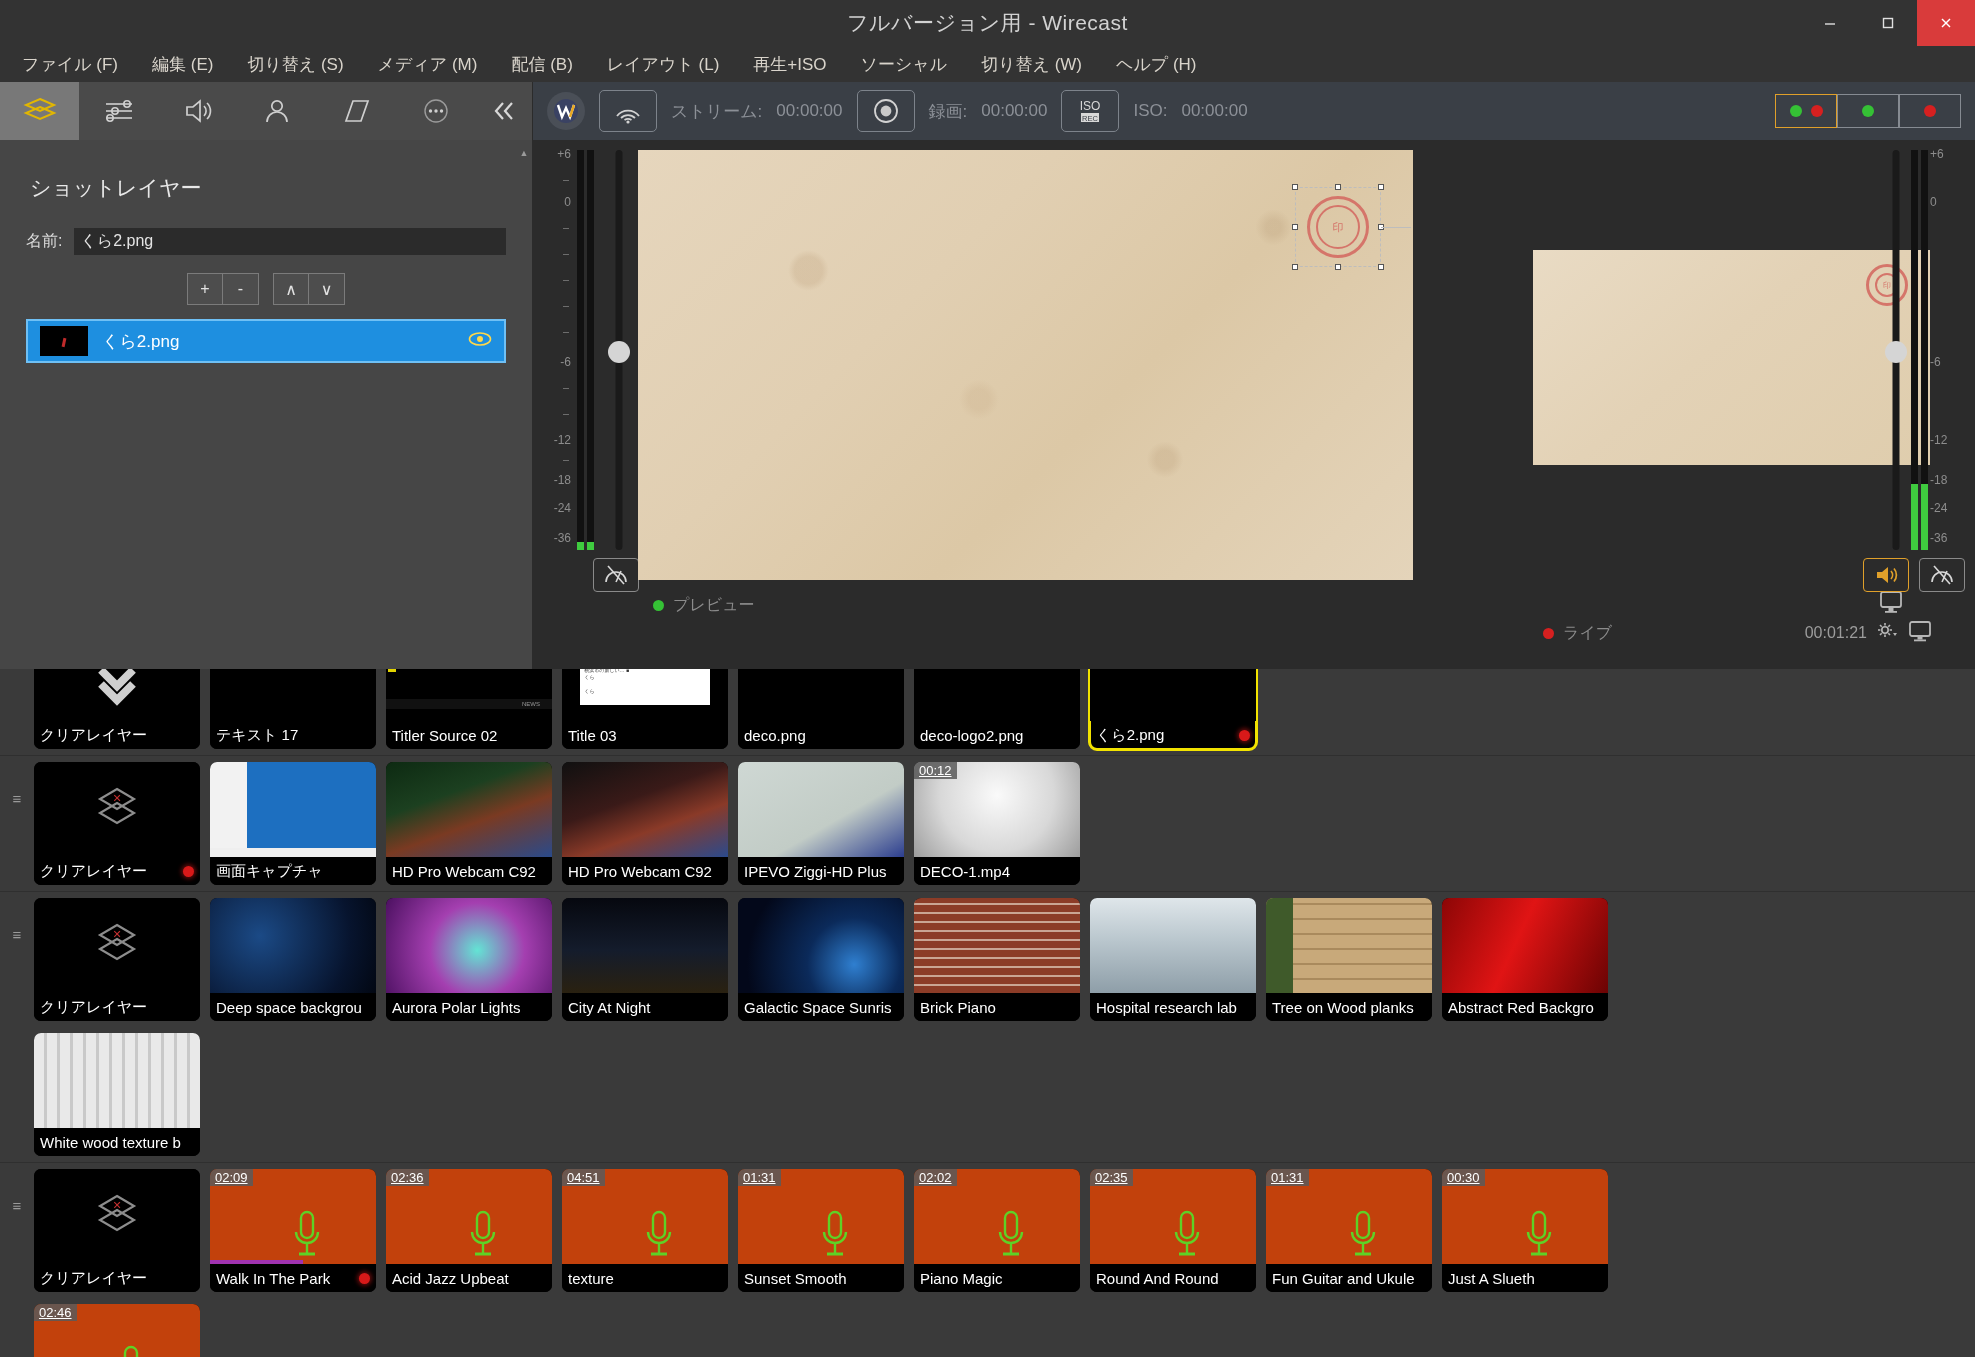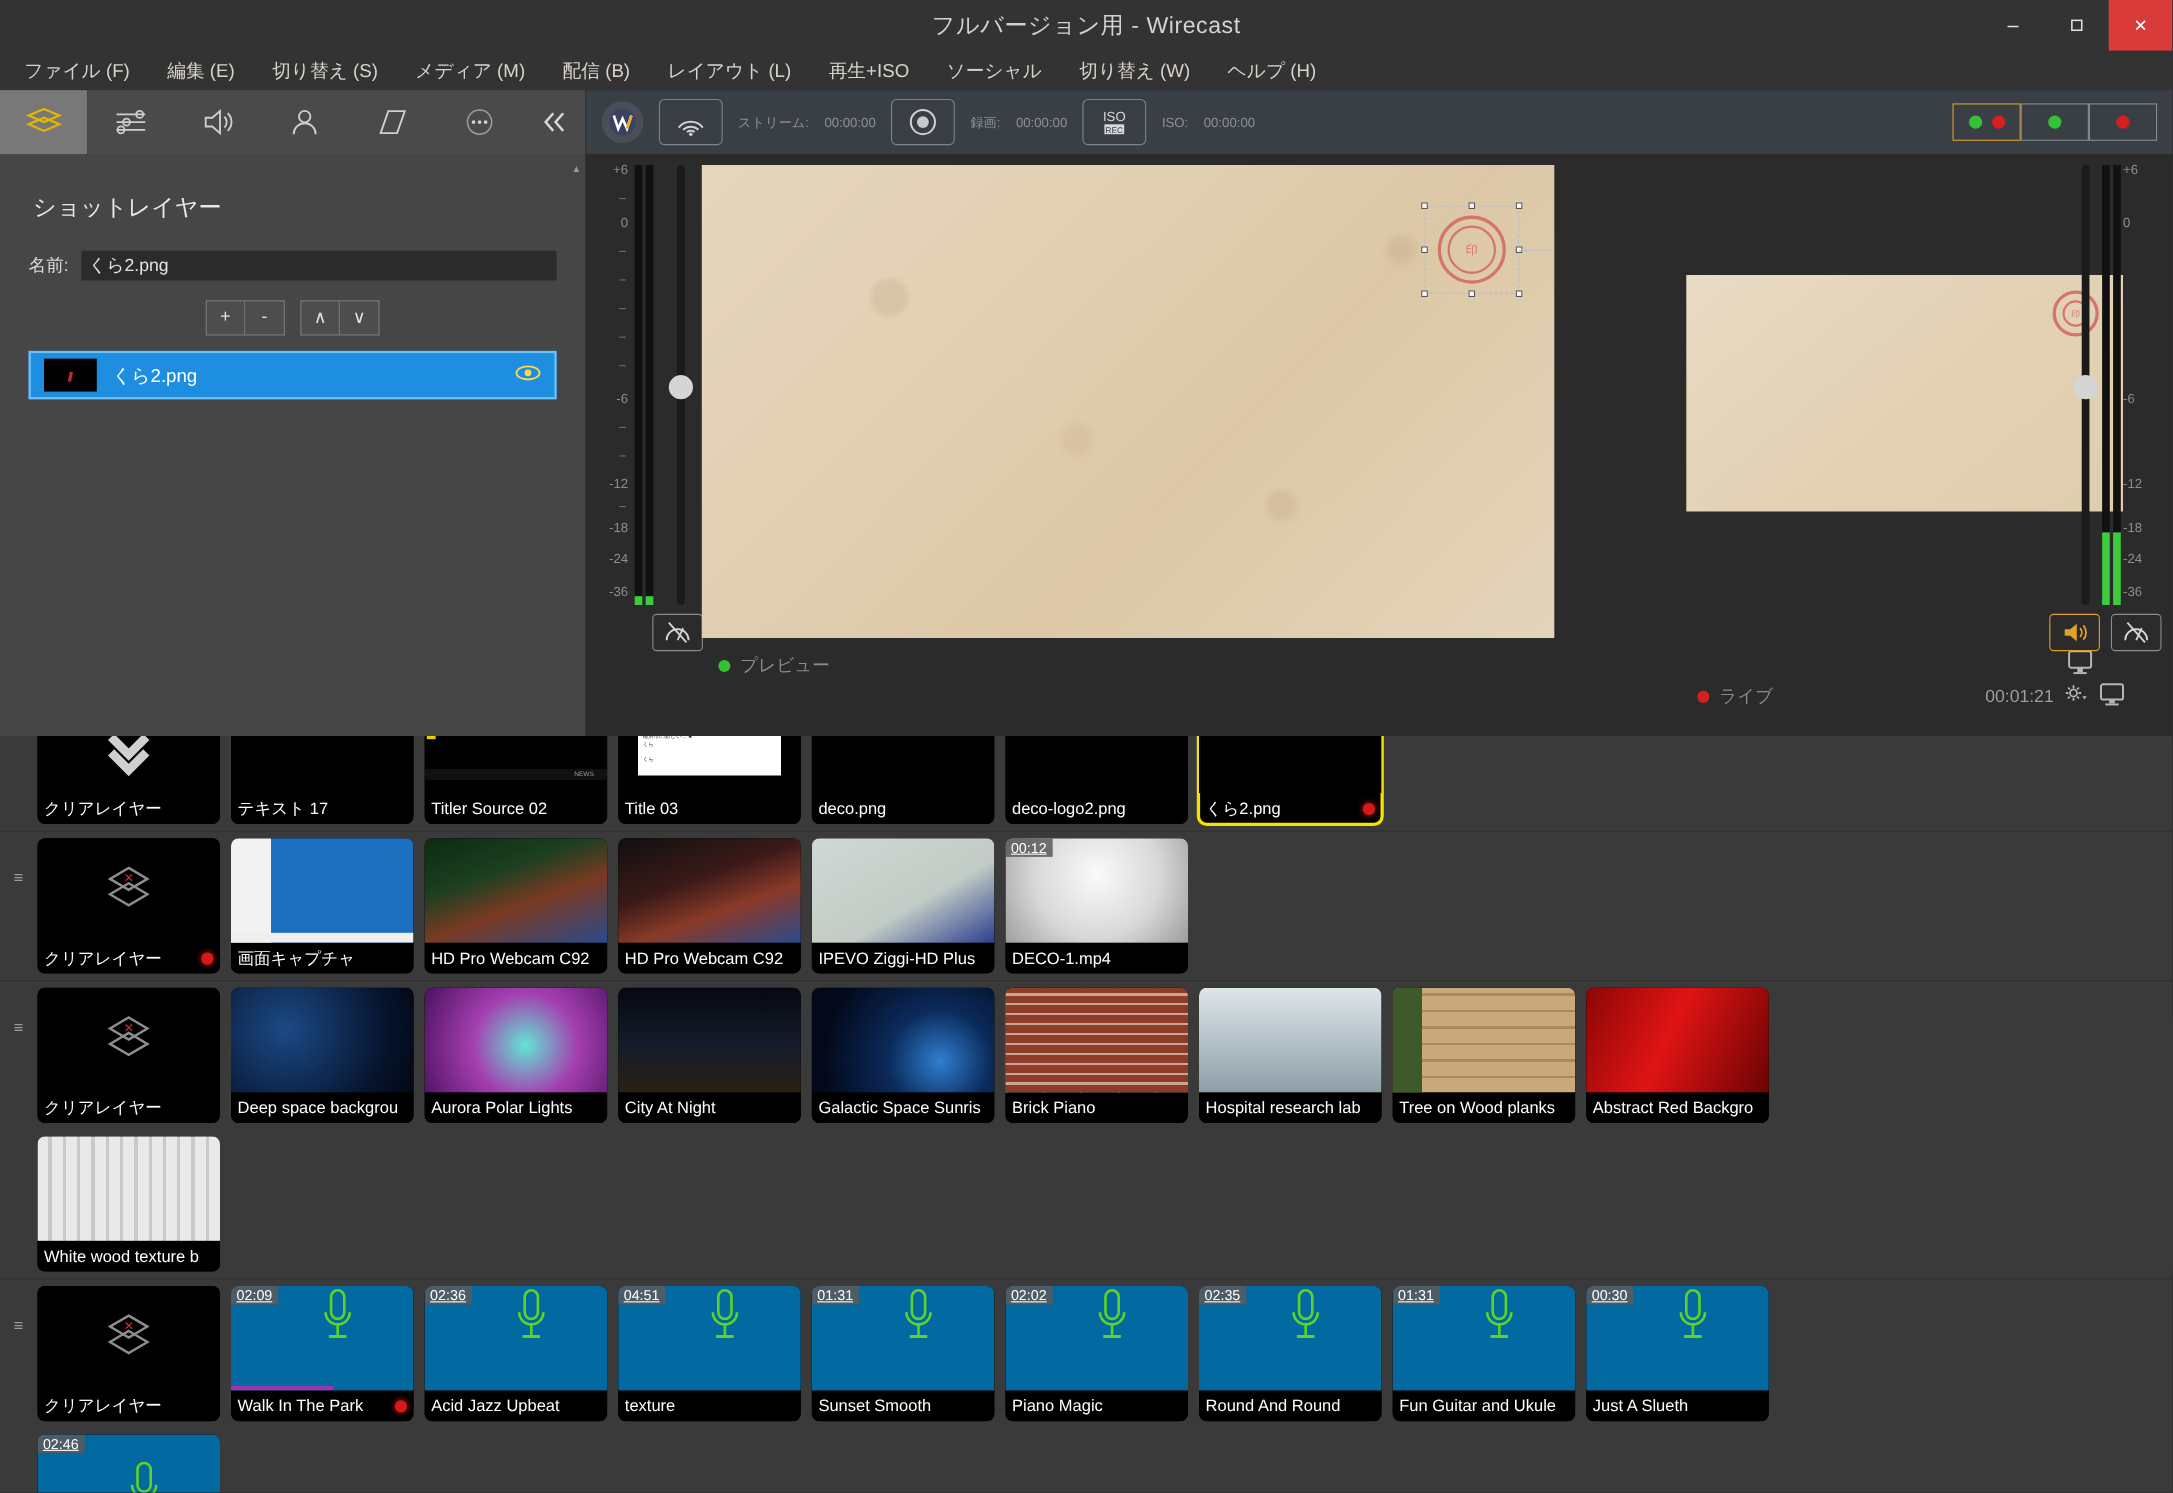--- a/index.html
+++ b/index.html
@@ -70,21 +70,21 @@
   .toolbar {
     position:absolute; left:533px; top:0; right:0; height:58px;
     background:#3a3f46; display:flex; align-items:center; padding:0 14px; gap:14px;
   }
   .wc-logo { width:38px; height:38px; border-radius:50%; background:#4a4f57;
              display:flex; align-items:center; justify-content:center; }
   .tb-btn {
     width:58px; height:42px; border:1px solid #7d838b; border-radius:5px;
     display:flex; align-items:center; justify-content:center; background:transparent;
   }
-  .tb-label { font-size:12px; color:#8c9097; white-space:nowrap; }
+  .tb-label { font-size:17px; color:#8c9097; white-space:nowrap; }
   .status-lights { margin-left:auto; display:flex; }
   .sl { width:62px; height:34px; border:1px solid #868b92; display:flex; align-items:center;
         justify-content:center; gap:9px; }
   .sl.first { border-color:#e0a02a; }
   .dot { width:12px; height:12px; border-radius:50%; }
   .dot.green { background:#35c135; }
   .dot.red { background:#d62020; }
 
   
   .stage { position:absolute; left:533px; top:58px; right:0; bottom:0; background:#2b2b2b; }
@@ -188,21 +188,21 @@
       linear-gradient(90deg,#3f5a2a 0 16%, transparent 16%),
       repeating-linear-gradient(0deg,#c8a97a 0 13px,#a98a5d 13px 15px); }
   .t-red { background:linear-gradient(115deg,#8c0606 0%,#e01414 45%,#6b0303 100%); }
   .t-whitewood { background:repeating-linear-gradient(90deg,#e9e9e9 0 10px,#c9c9c9 10px 13px); }
   .t-title03 { background:#000; display:flex; align-items:center; justify-content:center; }
   .t-title03 .card { width:78%; height:58%; background:#fff; }
   .t-titler { background:#000; position:relative; }
   .t-text17 { background:#000; position:relative; }
 
   .mic { display:block; }
-  .audio-thumb { background:#0369a1; display:flex; align-items:flex-start; justify-content:center; position:relative;padding-left:28px; }
+  .audio-thumb { background:#c2410c; display:flex; align-items:flex-end; justify-content:center; position:relative;padding-left:28px; }
   .prog { position:absolute; left:0; bottom:0; height:4px; width:56%; background:#a033b0; }
 
   .chev { stroke:#cfcfcf; fill:none; stroke-width:8; }
 </style>
 </head>
 <body>
 
 <div class="titlebar">
   <div class="title">フルバージョン用 - Wirecast</div>
   <div class="winbtns">

